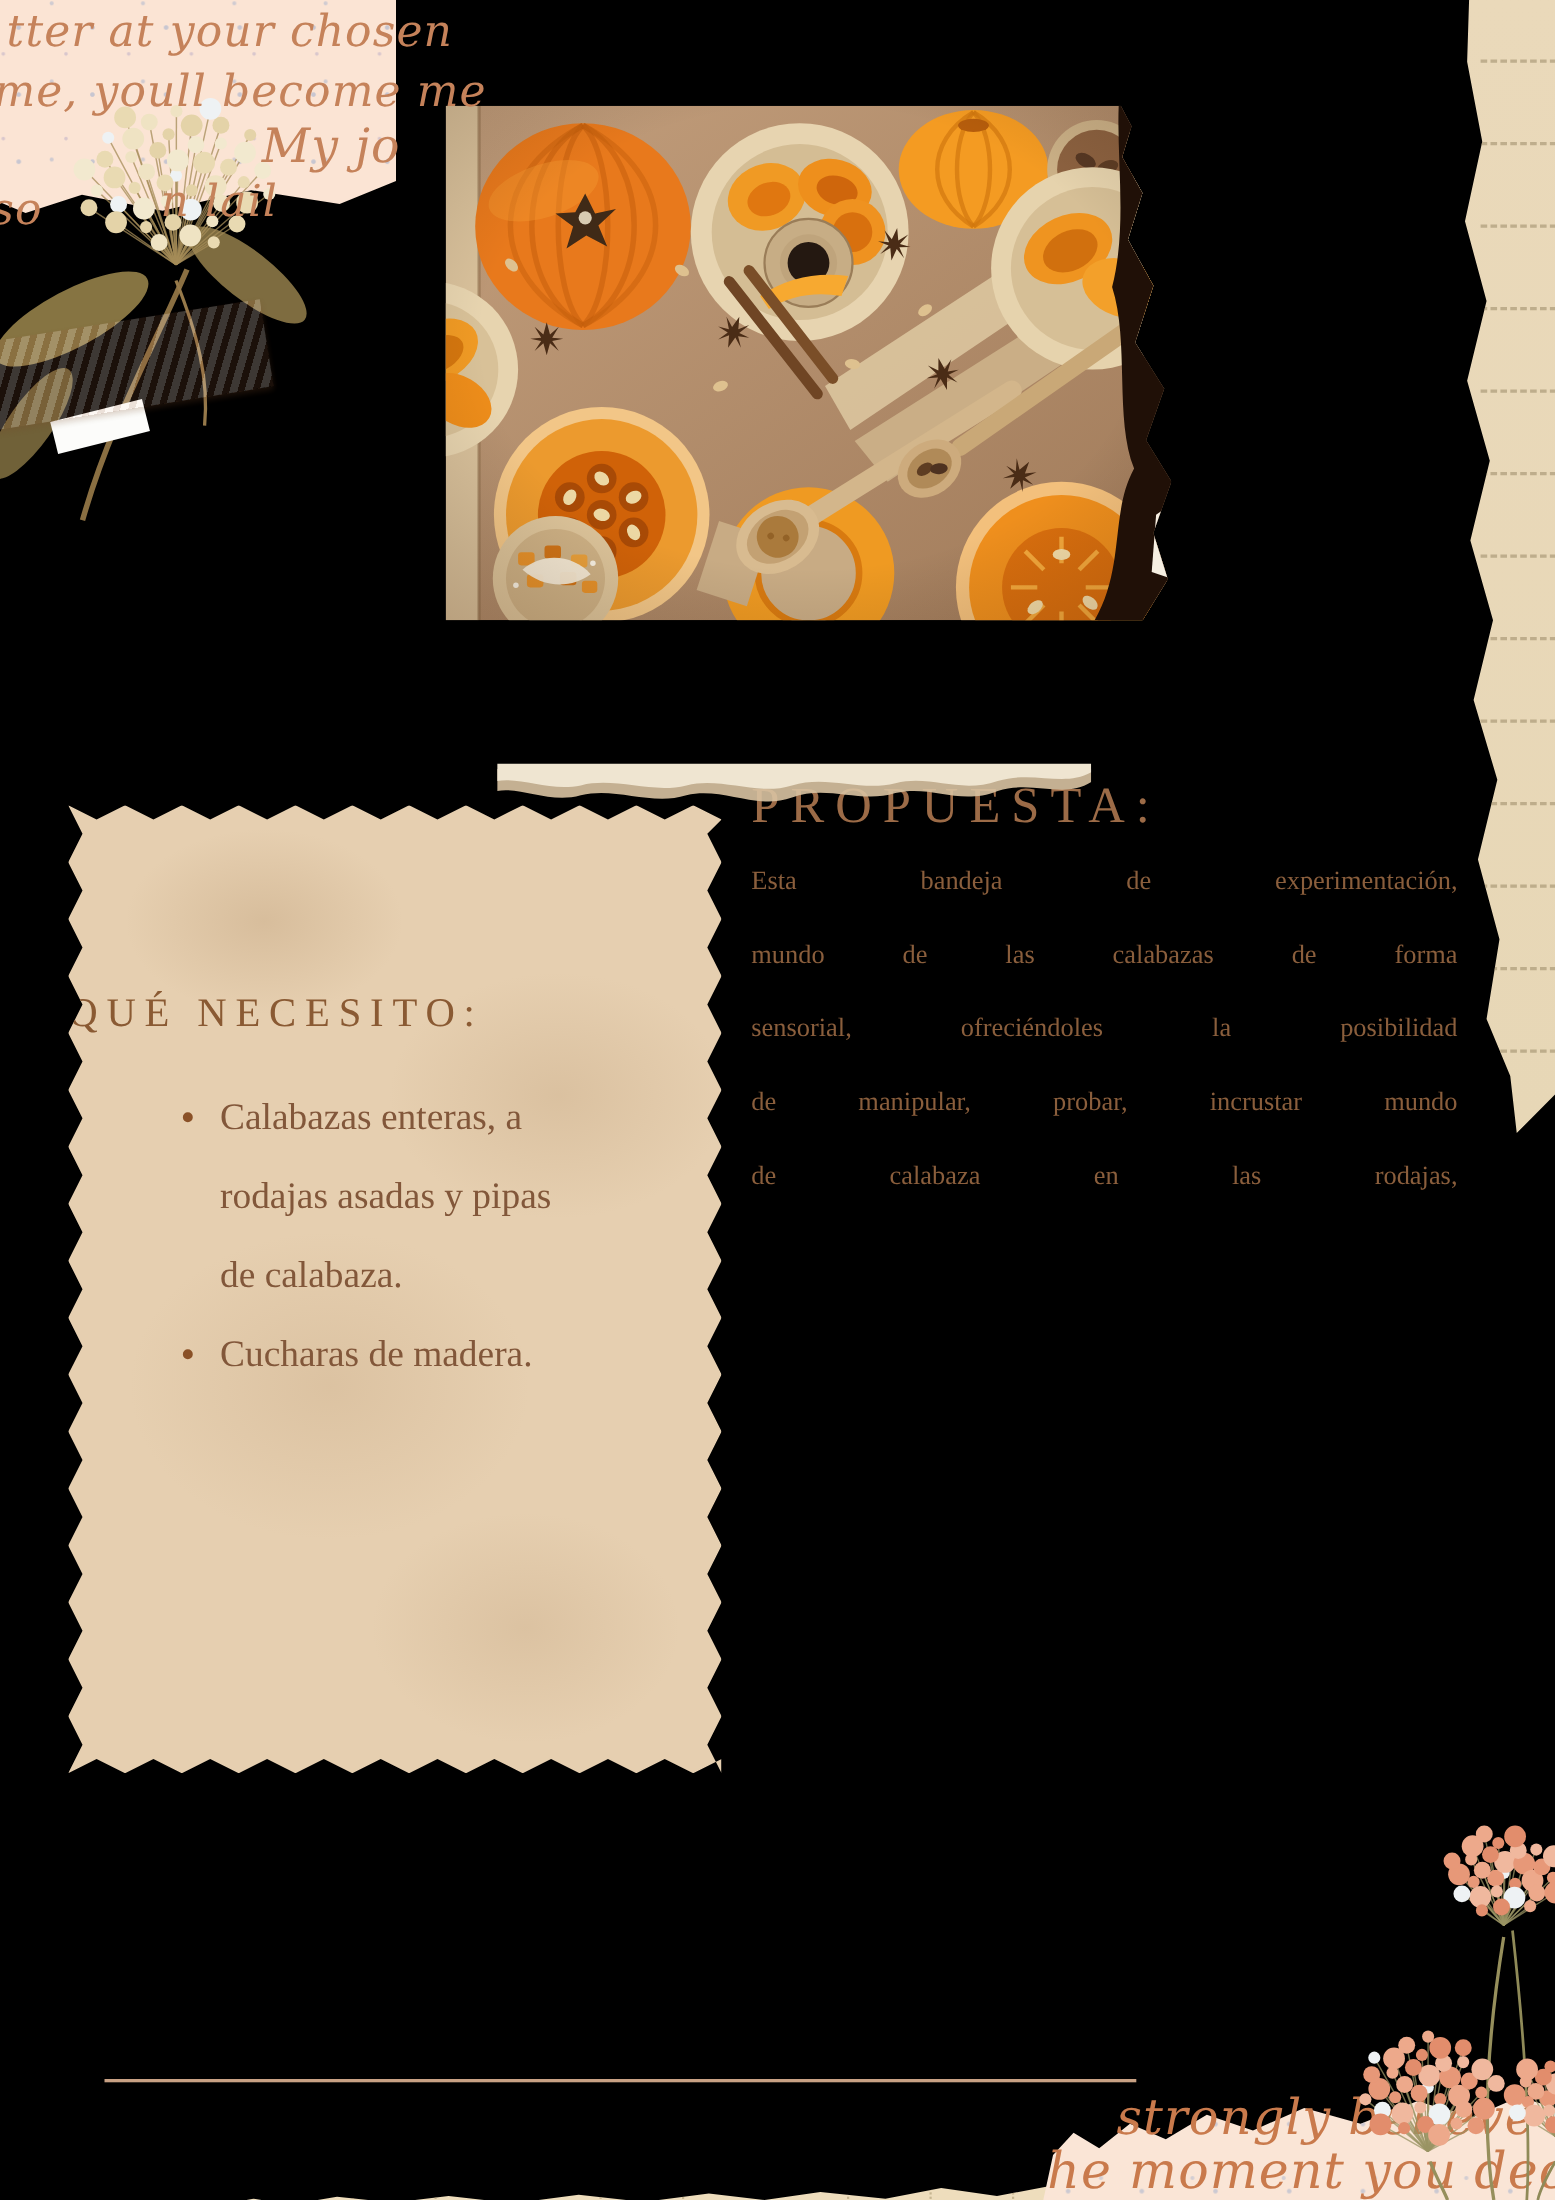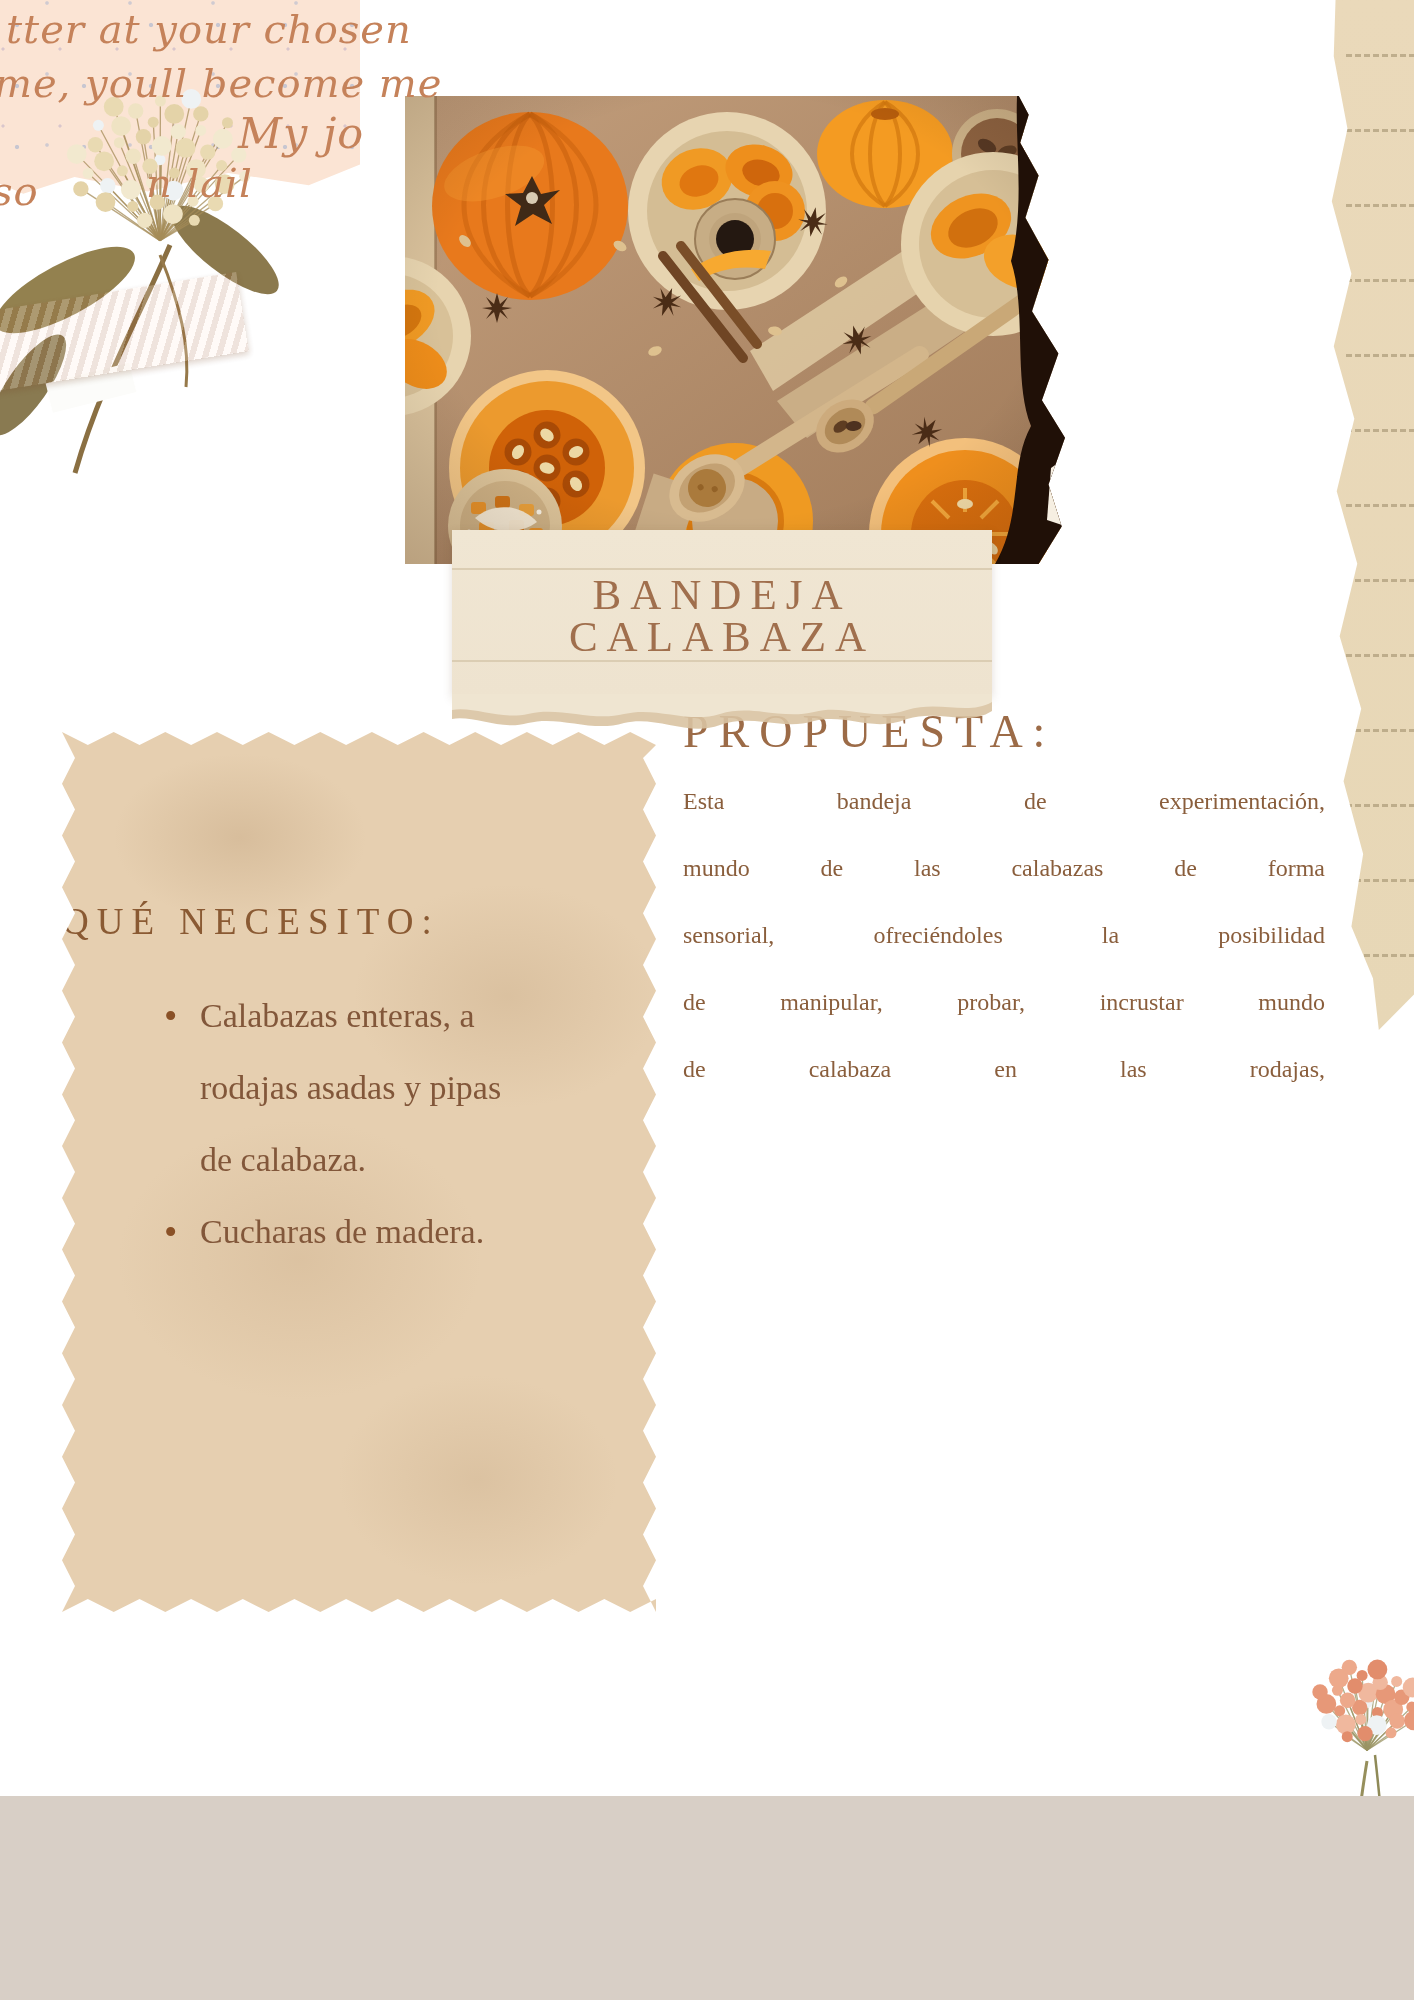--- a/index.html
+++ b/index.html
@@ -1,16 +1,16 @@
 <!DOCTYPE html>
 <html><head>
 <meta charset="utf-8">
 <style>
   html,body{margin:0;padding:0;background:#d8cfc6;}
-  .page{position:relative;width:1414px;height:1796px;background:#ffffff;overflow:hidden;
+  .page{position:relative;width:1414px;height:2000px;background:#000000;overflow:hidden;
         font-family:"Liberation Serif","DejaVu Serif",serif;}
   
   .scrap-tl{position:absolute;left:-6px;top:-6px;width:366px;height:208px;z-index:1;
     background-color:#fbe4d4;
     background-image:
       radial-gradient(circle at 23px 31px, rgba(148,168,205,.5) 1.6px, transparent 2.6px),
       radial-gradient(circle at 53px 9px, rgba(148,168,205,.42) 1.3px, transparent 2.3px),
       radial-gradient(circle at 9px 55px, rgba(160,150,192,.38) 1.1px, transparent 2.1px);
     background-size:67px 61px,83px 71px,57px 77px;
     clip-path:polygon(0 0,100% 0,100% 82%,86% 92%,64% 86%,42% 95%,22% 88%,8% 96%,0 90%);}
@@ -390,28 +390,20 @@
       <ellipse cx="60" cy="145" rx="7" ry="4.5" transform="rotate(45 60 145)"></ellipse>
       <ellipse cx="436" cy="186" rx="7" ry="4.5" transform="rotate(-35 436 186)"></ellipse>
     </g>
     <rect width="660" height="468" fill="url(#vin)"></rect>
 
     <path d="M612,0 L660,0 L660,468 L590,468 C618,420 604,370 626,330 C608,285 622,215 606,165 C620,110 610,50 612,0 Z" fill="#201007"></path>
     <path d="M655,235 L660,230 L660,320 L650,312 Z" fill="#f6efe2"></path>
     <path d="M646,372 L660,362 L660,430 L642,424 Z" fill="#f6efe2"></path>
   </svg>
 
-  <div class="label">
-    <div class="rule r1"></div>
-    <div class="rule r2"></div>
-    <div class="label-text">
-      <div>BANDEJA</div>
-      <div>CALABAZA</div>
-    </div>
-  </div>
   <svg class="label-torn" viewBox="0 0 540 42">
     <path d="M0,0 H540 V12 C515,28 488,10 455,20 C420,34 395,14 362,22 C330,32 300,14 268,26 C236,38 205,16 172,24 C140,34 108,16 76,24 C48,32 22,16 0,20 Z" fill="#d9c3a2" transform="translate(0,5)" opacity=".9"></path>
     <path d="M0,0 H540 V8 C515,22 488,6 455,16 C420,28 395,10 362,18 C330,26 300,10 268,20 C236,30 205,12 172,20 C140,28 108,12 76,20 C48,26 22,12 0,16 Z" fill="#efe5d1"></path>
   </svg>
 
   <div class="prop-head">PROPUESTA:</div>
   <div class="prop-lines">
     <div class="pline">Esta bandeja de experimentación,</div>
     <div class="pline">mundo de las calabazas de forma</div>
     <div class="pline">sensorial, ofreciéndoles la posibilidad</div>

